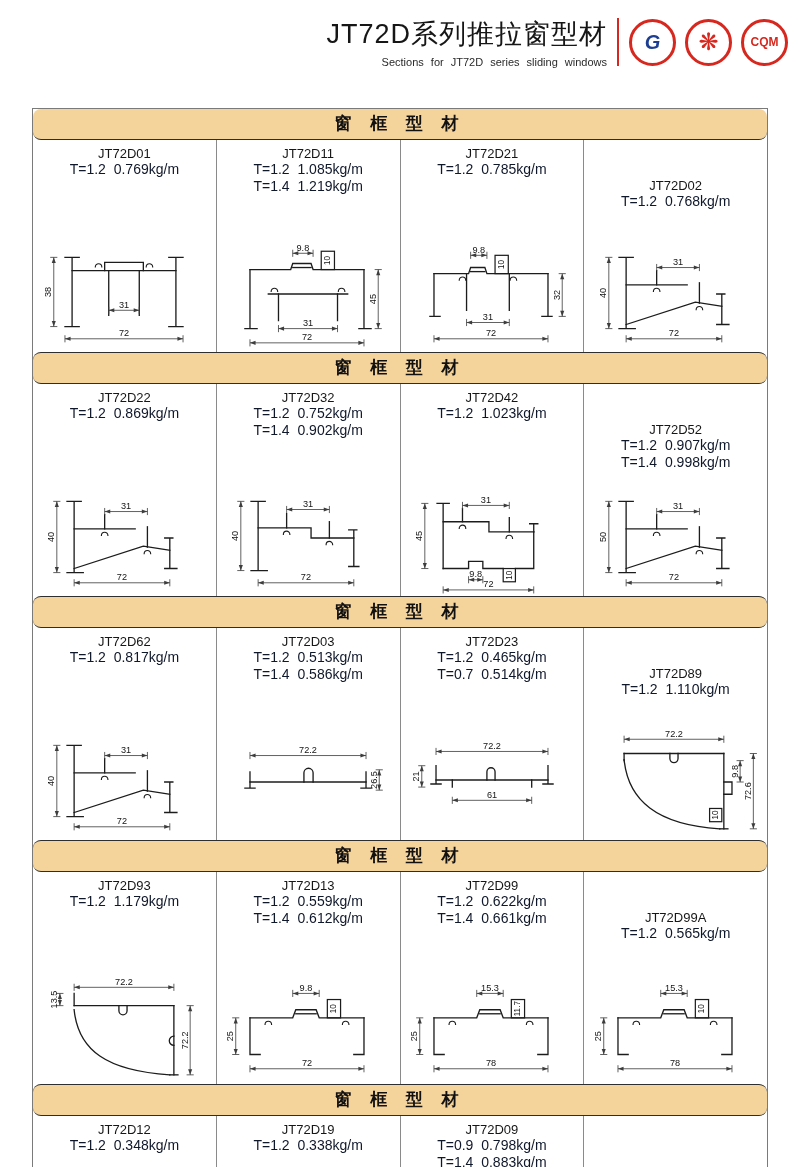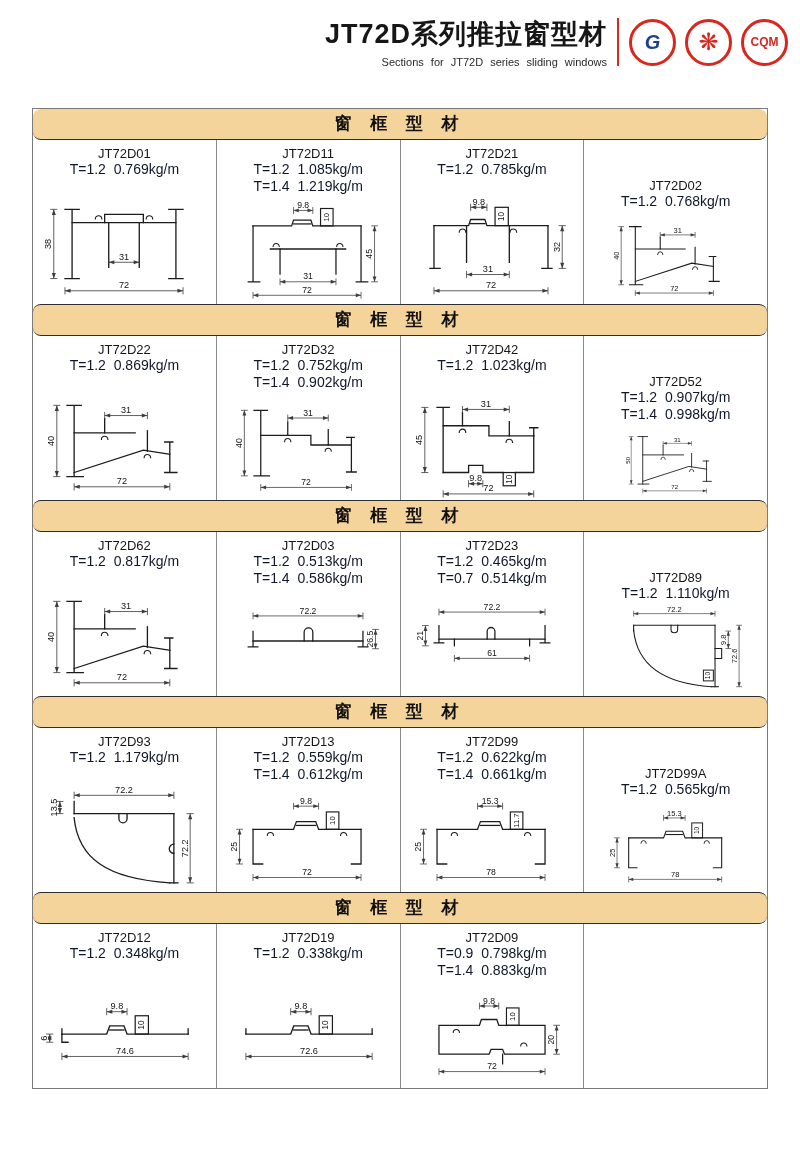--- a/index.html
+++ b/index.html
@@ -1,36 +1,36 @@
 <!DOCTYPE html>
 <html><head>
 <meta charset="utf-8">
 <style>
   html,body{margin:0;padding:0;background:#e9e9e9;}
   .page{position:relative;width:800px;height:1167px;background:#ffffff;overflow:hidden;
         font-family:"Liberation Sans",sans-serif;color:#1c1c1c;}
   
   .header{position:absolute;top:16px;right:12px;display:flex;align-items:center;gap:10px;}
   .title-block{text-align:right;}
-  .title{font-size:27px;font-weight:bold;letter-spacing:1px;color:#161616;text-align:center;}
+  .title{font-size:27px;font-weight:normal;letter-spacing:1px;color:#161616;text-align:center;}
   .subtitle{font-size:11px;color:#2a2a2a;word-spacing:4px;margin-top:4px;}
   .hdr-divider{width:2px;height:48px;background:#d6281e;}
   .logos{display:flex;gap:9px;align-items:center;}
   .logo{width:47px;height:47px;border-radius:50%;border:3px solid #d6281e;box-sizing:border-box;
         display:flex;align-items:center;justify-content:center;background:#fff;}
   .logo-gib span{color:#1d3f93;font-weight:bold;font-style:italic;font-size:20px;}
   .logo-star span{color:#d6281e;font-size:24px;line-height:1;}
   .logo-cqm span{color:#d6281e;font-weight:bold;font-size:12px;text-align:right;}
   
   .ptable{position:absolute;left:32px;top:108px;width:736px;border:1px solid #7a7a7a;box-sizing:border-box;}
   .secbar{height:30px;line-height:30px;text-align:center;background:#f5d49c;
           border-top:1px solid #2e2e2e;border-bottom:1px solid #2e2e2e;
           font-size:17px;font-weight:bold;letter-spacing:7px;color:#111;border-radius:8px;}
   .secbar:first-child{border-top:none;}
-  .row{display:flex;height:164px;}
+  .row{display:flex;height:212px;}
   .cell{flex:1 1 0;border-right:1px solid #8a8a8a;display:flex;flex-direction:column;
         align-items:center;padding-top:6px;box-sizing:border-box;overflow:hidden;}
   .cell:last-child{border-right:none;margin-top:32px;}
   .code{font-size:13px;color:#161616;}
   .wt{font-size:14px;line-height:17px;white-space:pre;color:#0f172a;text-align:center;}
   svg.draw{margin-top:auto;margin-bottom:1px;display:block;}
   svg.draw text{font-family:"Liberation Sans",sans-serif;}
   
   .footer{position:absolute;left:0;top:1090px;width:800px;height:77px;}
   .band{position:absolute;left:0;top:16px;width:692px;height:45px;background:#e8231a;

